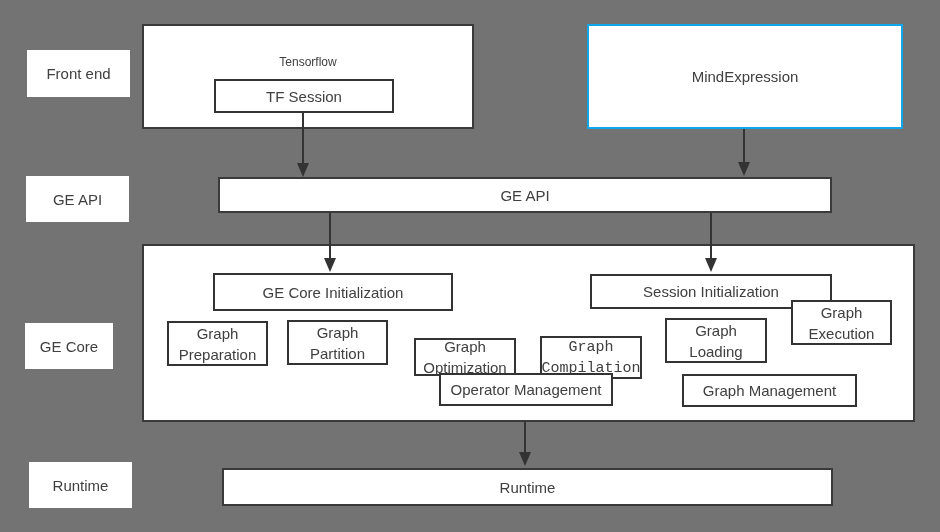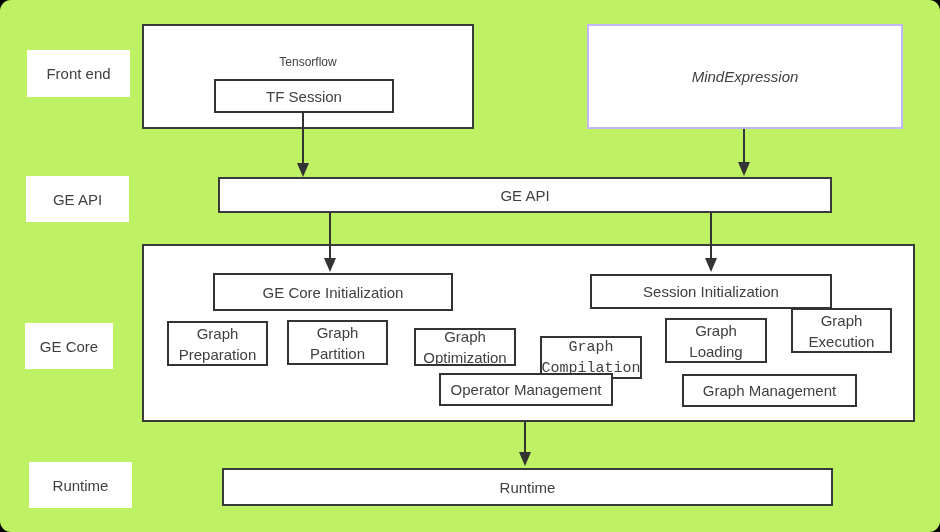--- a/index.html
+++ b/index.html
@@ -5,36 +5,34 @@
   * { box-sizing: border-box; margin: 0; padding: 0; }
   html, body { background: #000; }
   body {
     font-family: "Liberation Sans", "DejaVu Sans", sans-serif;
     color: #404040;
   }
   #stage {
     position: relative;
     width: 940px;
     height: 532px;
-    background: #bef264;
+    background: #737373;
     overflow: hidden;
-    border-radius: 11px;
   }
   .box {
     position: absolute;
     background: #ffffff;
-    border: 2px solid #c4b5fd;
+    border: 2px solid #0ea5e9;
     display: flex;
     align-items: center;
     justify-content: center;
     text-align: center;
     font-size: 15px;
     line-height: 1.4;
     color: #404040;
-    font-style: italic;
   }
   .layer-label {
     position: absolute;
     background: #ffffff;
     border: none;
     display: flex;
     align-items: center;
     justify-content: center;
     font-size: 15px;
     color: #404040;
@@ -107,24 +105,24 @@
 
   <div class="bar" style="left:218px; top:177px; width:614px; height:36px;">GE API</div>
 
   <div class="container-box" style="left:142px; top:244px; width:773px; height:178px;">
 
     <div class="inner-box" style="left:69px; top:27px; width:240px; height:38px;">GE Core Initialization</div>
     <div class="inner-box" style="left:446px; top:28px; width:242px; height:35px;">Session Initialization</div>
 
     <div class="inner-box" style="left:23px; top:75px; width:101px; height:45px;">Graph Preparation</div>
     <div class="inner-box" style="left:143px; top:74px; width:101px; height:45px;">Graph Partition</div>
-    <div class="inner-box" style="left:270px; top:82px; width:102px; height:38px;">Graph Optimization</div>
+    <div class="inner-box" style="left:270px; top:92px; width:102px; height:38px;">Graph Optimization</div>
     <div class="inner-box" style="left:396px; top:90px; width:102px; height:43px;font-family:Liberation Mono, monospace;">Graph Compilation</div>
     <div class="inner-box" style="left:521px; top:72px; width:102px; height:45px;">Graph Loading</div>
-    <div class="inner-box" style="left:647px; top:62px; width:101px; height:45px;">Graph Execution</div>
+    <div class="inner-box" style="left:647px; top:54px; width:101px; height:45px;">Graph Execution</div>
 
     <div class="inner-box" style="left:295px; top:127px; width:174px; height:33px;">Operator Management</div>
     <div class="inner-box" style="left:538px; top:128px; width:175px; height:33px;">Graph Management</div>
   </div>
 
   <div class="bar" style="left:222px; top:468px; width:611px; height:38px;">Runtime</div>
 
   <div>
     <div class="arrow-stem" style="left:302px; top:113px; height:50px;"></div>
     <div class="arrow-head" style="left:297px; top:163px;"></div>

